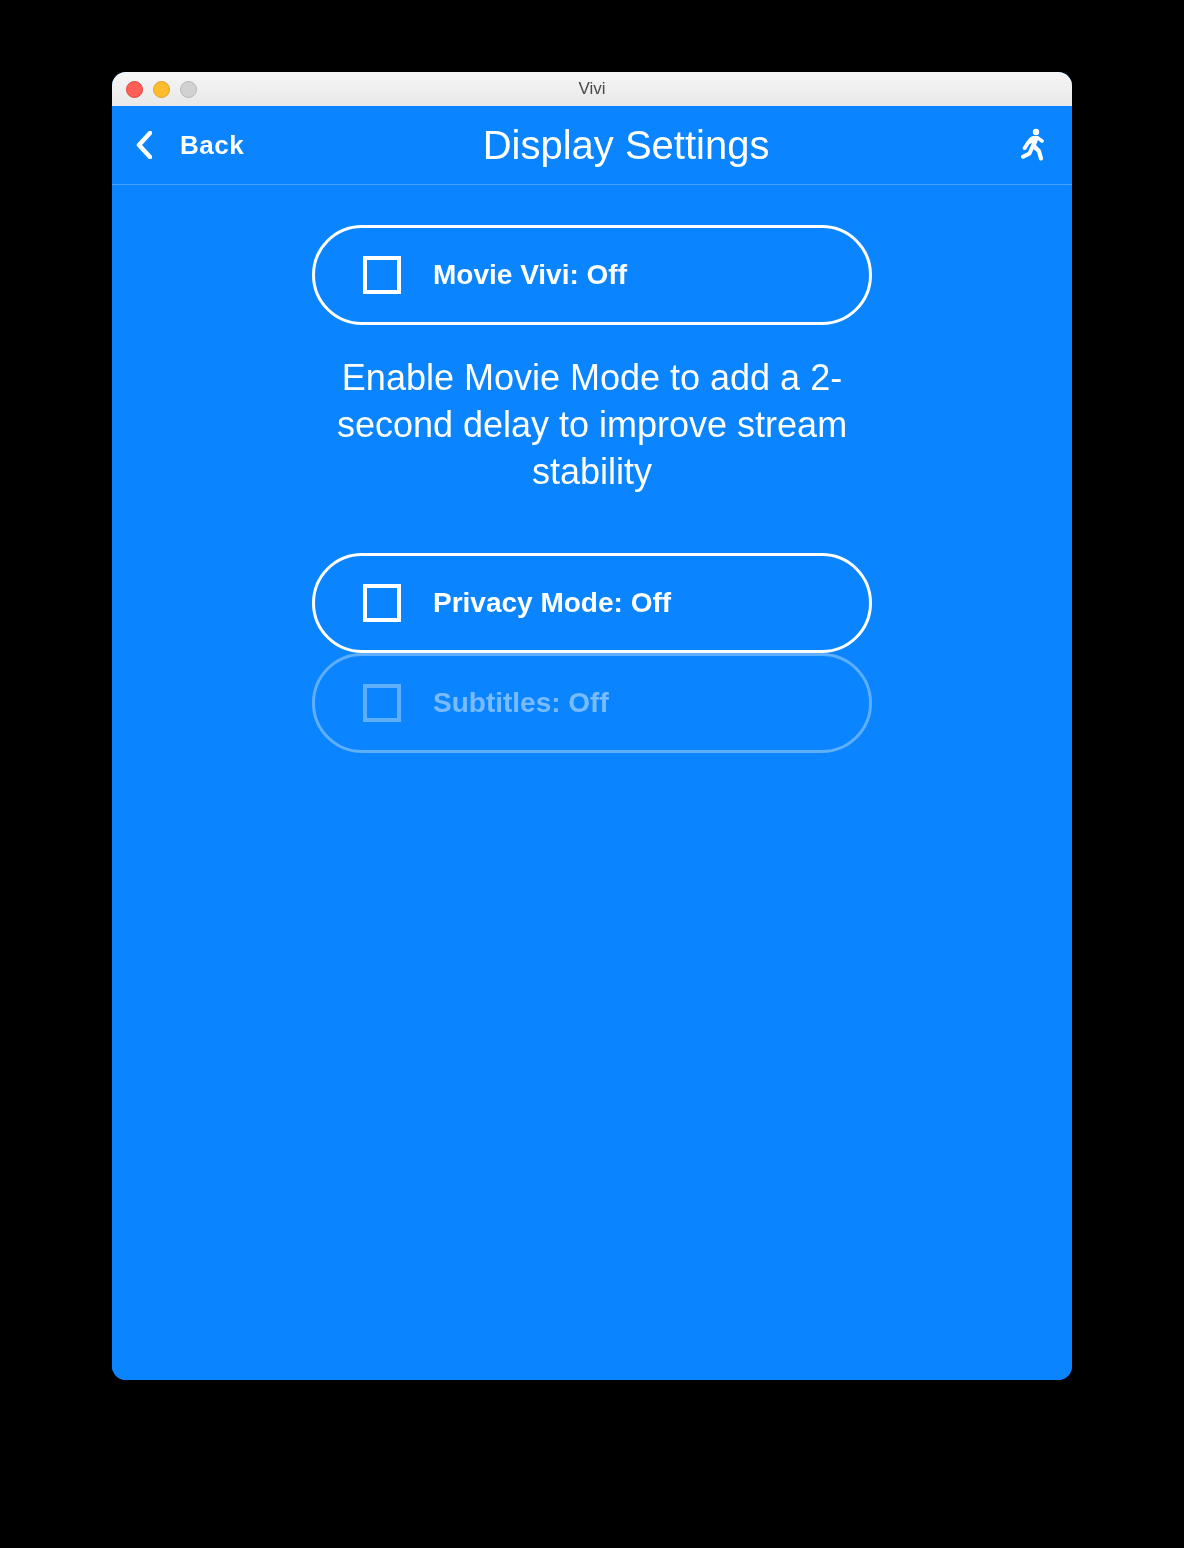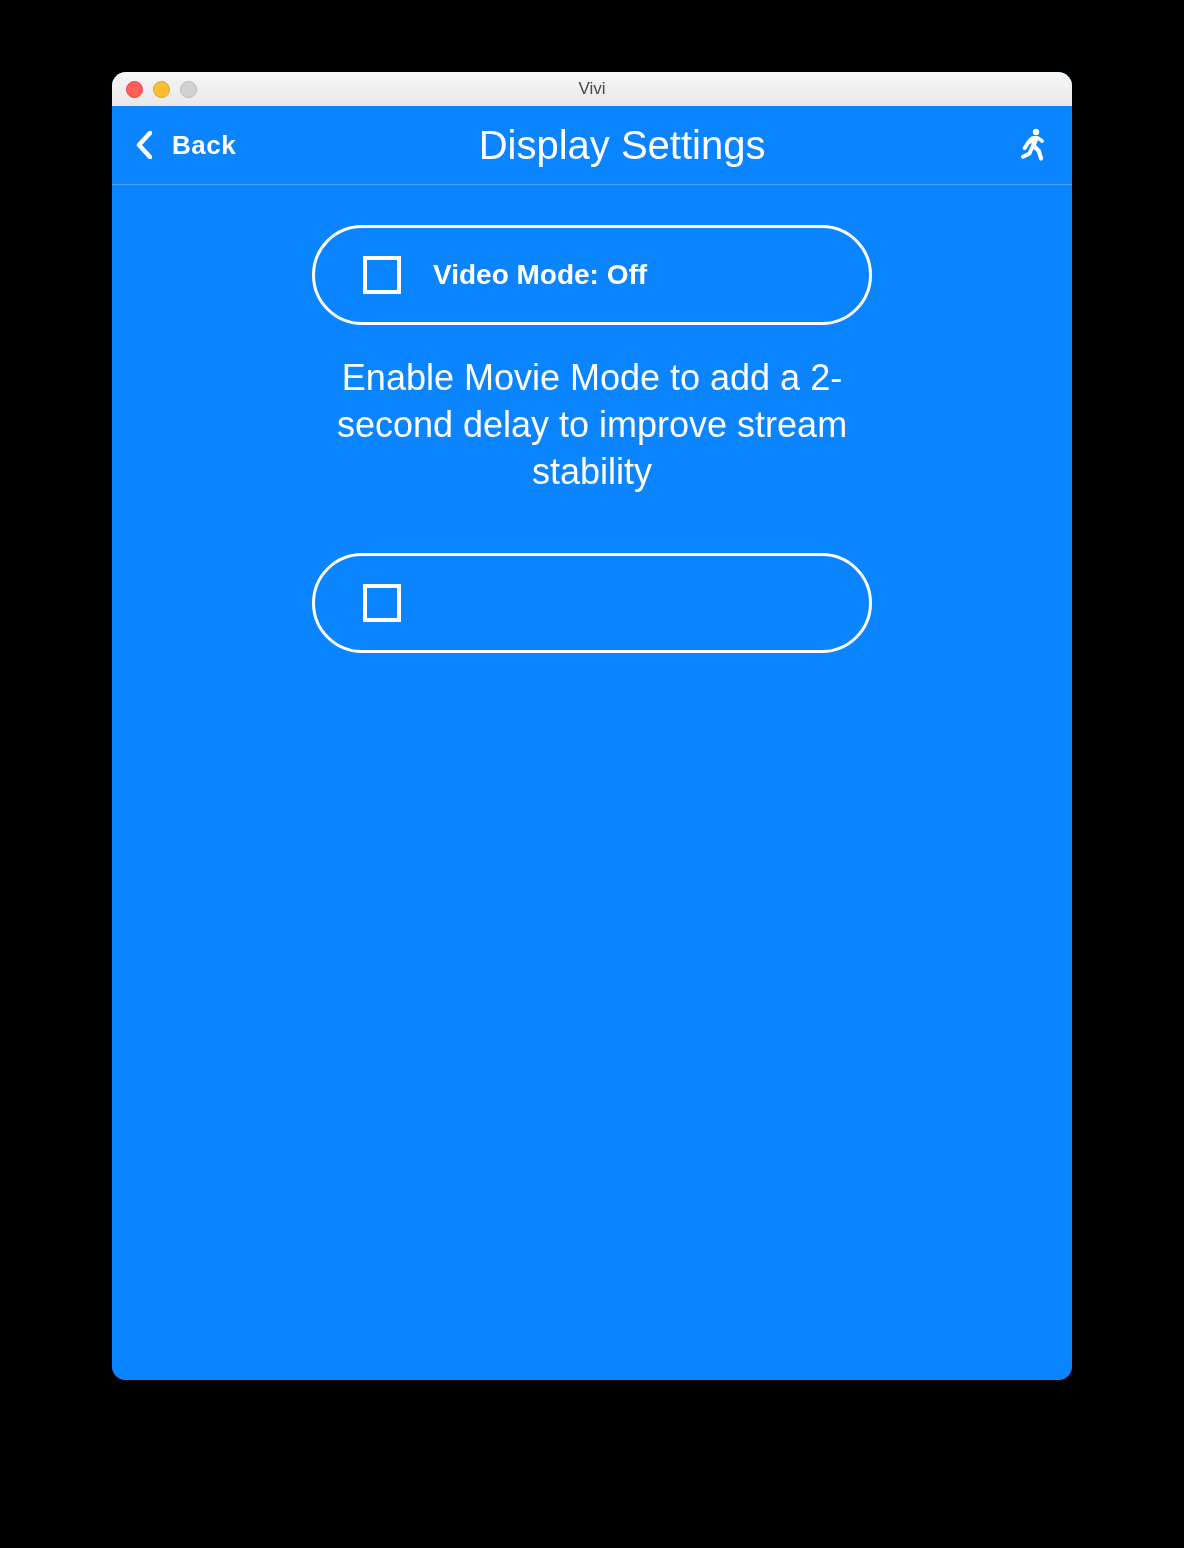--- a/index.html
+++ b/index.html
@@ -61,21 +61,21 @@
     height: 78px;
     display: flex;
     align-items: center;
     justify-content: space-between;
     padding: 0 24px;
     border-bottom: 1px solid rgba(255,255,255,0.25);
   }
   .back-btn {
     display: flex;
     align-items: center;
-    gap: 20px;
+    gap: 28px;
     color: #fff;
     font-size: 26px;
     font-weight: 600;
     letter-spacing: 0.5px;
     cursor: pointer;
   }
   .back-btn svg { display:block; }
   .nav-title {
     color: #fff;
     font-size: 40px;
@@ -170,25 +170,30 @@
             <path d="M18 8 C15 8 13 10 11 13 L7 19 C6.3 20 6.6 21.2 7.6 21.8 C8.6 22.4 9.8 22 10.4 21 L13.5 16 L16 15 L12 24 L6 27 C5 27.5 4.6 28.8 5.2 29.8 C5.8 30.8 7 31.1 8 30.6 L15 27 L17.5 21 L21 24 L23 31 C23.3 32.1 24.4 32.8 25.5 32.5 C26.6 32.2 27.3 31.1 27 30 L24.8 22 L20 17 L22 12 L25 14.5 C25.8 15.1 27 15 27.6 14.1 C28.2 13.2 28 12 27.1 11.4 L22 8 Z"></path>
           </svg>
         </span>
       </div>
     </div>
 
     <div class="settings-area">
 
       <div class="pill">
         <div class="checkbox"></div>
-        <div class="pill-label">Video Mode: Off</div>
+        <div class="pill-label">Movie Vivi: Off</div>
       </div>
       <div class="desc">Enable Movie Mode to add a 2-second delay to improve stream stability</div>
 
       <div class="pill">
         <div class="checkbox"></div>
+        <div class="pill-label">Privacy Mode: Off</div>
       </div>
 
+      <div class="pill disabled">
+        <div class="checkbox"></div>
+        <div class="pill-label">Subtitles: Off</div>
+      </div>
 
     </div>
 
   </div>
 </div>
 
 </body></html>

